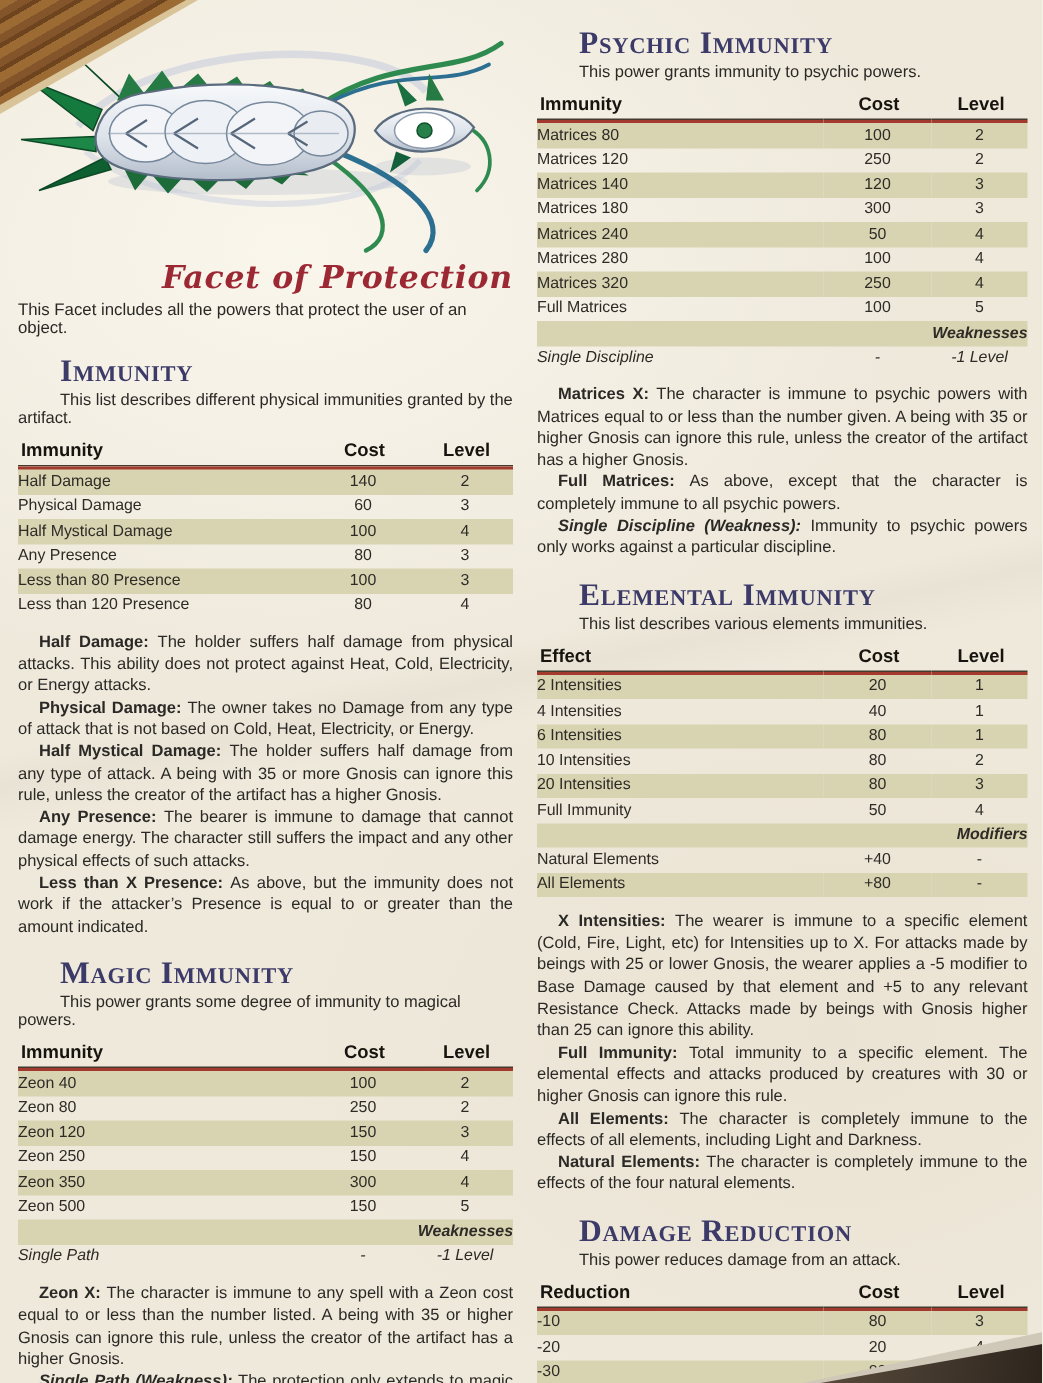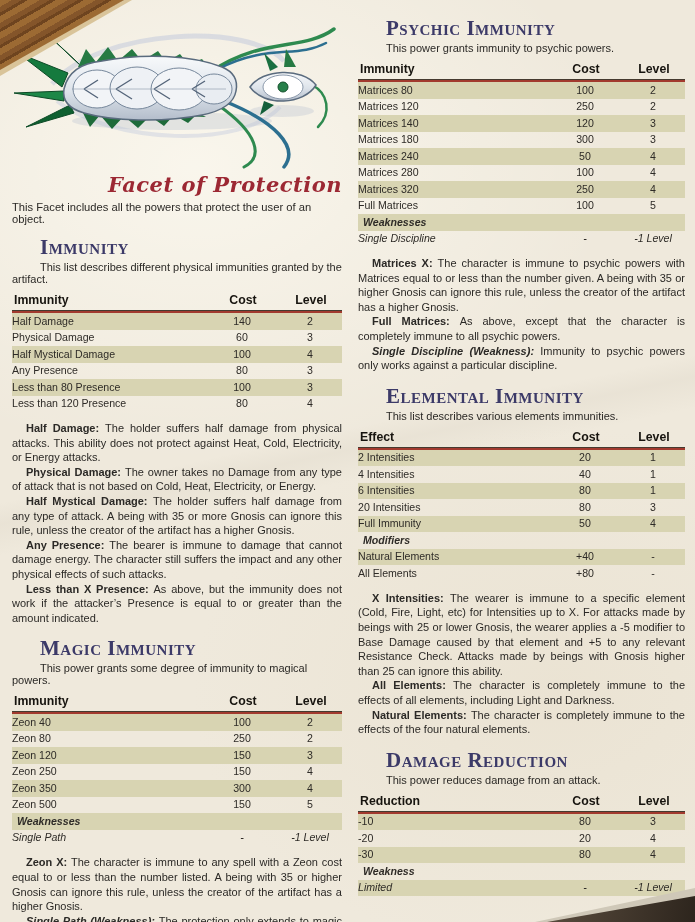--- a/index.html
+++ b/index.html
@@ -52,21 +52,21 @@
     text-align:left;font-size:12.3px;font-weight:bold;color:#17140f;
     padding:1px 0 3px 2px;border-bottom:1px solid #453a2f;
   }
   table.rules th.c-cost,table.rules th.c-level{text-align:center;margin-top:32px;}
   table.rules col.cost{width:72px;} table.rules col.level{width:64px;}
   table.rules td{padding:2.5px 0 2.5px 0;line-height:11.5px;}
   table.rules tbody tr:first-child td{border-top:2px solid #a23a2e;}
   table.rules tbody tr:nth-child(odd) td{background:#d8d4b2;}
   td.c-name{padding-left:16px;overflow:hidden;white-space:nowrap;}
   td.c-cost,td.c-level{text-align:center;}
-  tr.subheader td{font-weight:bold;font-style:italic;padding-left:5px;}
+  tr.subheader td{font-weight:bold;font-style:italic;padding-left:5px;text-align:right;}
   tr.weak td{font-style:italic;}
 
   .paras p{font-size:11px;line-height:14.6px;margin:0;text-align:justify;text-indent:14px;}
   .term{font-weight:bold;}
   .term.bi{font-style:italic;}
 </style>
 </head>
 <body>
 
 <div class="page">
@@ -346,20 +346,25 @@
                 <td class="c-name">4 Intensities</td>
                 <td class="c-cost">40</td>
                 <td class="c-level">1</td>
               </tr>
               <tr>
                 <td class="c-name">6 Intensities</td>
                 <td class="c-cost">80</td>
                 <td class="c-level">1</td>
               </tr>
               <tr>
+                <td class="c-name">10 Intensities</td>
+                <td class="c-cost">80</td>
+                <td class="c-level">2</td>
+              </tr>
+              <tr>
                 <td class="c-name">20 Intensities</td>
                 <td class="c-cost">80</td>
                 <td class="c-level">3</td>
               </tr>
               <tr>
                 <td class="c-name">Full Immunity</td>
                 <td class="c-cost">50</td>
                 <td class="c-level">4</td>
               </tr>
               <tr class="subheader">
@@ -372,20 +377,21 @@
               </tr>
               <tr>
                 <td class="c-name">All Elements</td>
                 <td class="c-cost">+80</td>
                 <td class="c-level">-</td>
               </tr>
             </tbody>
         </table>
         <div class="paras">
             <p><span class="term">X Intensities: </span>The wearer is immune to a specific element (Cold, Fire, Light, etc) for Intensities up to X. For attacks made by beings with 25 or lower Gnosis, the wearer applies a -5 modifier to Base Damage caused by that element and +5 to any relevant Resistance Check. Attacks made by beings with Gnosis higher than 25 can ignore this ability.</p>
+            <p><span class="term">Full Immunity: </span>Total immunity to a specific element. The elemental effects and attacks produced by creatures with 30 or higher Gnosis can ignore this rule.</p>
             <p><span class="term">All Elements: </span>The character is completely immune to the effects of all elements, including Light and Darkness.</p>
             <p><span class="term">Natural Elements: </span>The character is completely immune to the effects of the four natural elements.</p>
           </div>
       </div>
 
       <div class="sec">
         <h2 class="sec-heading">Damage Reduction</h2>
         <p class="sec-intro">This power reduces damage from an attack.</p>
         <table class="rules">
           <colgroup>

